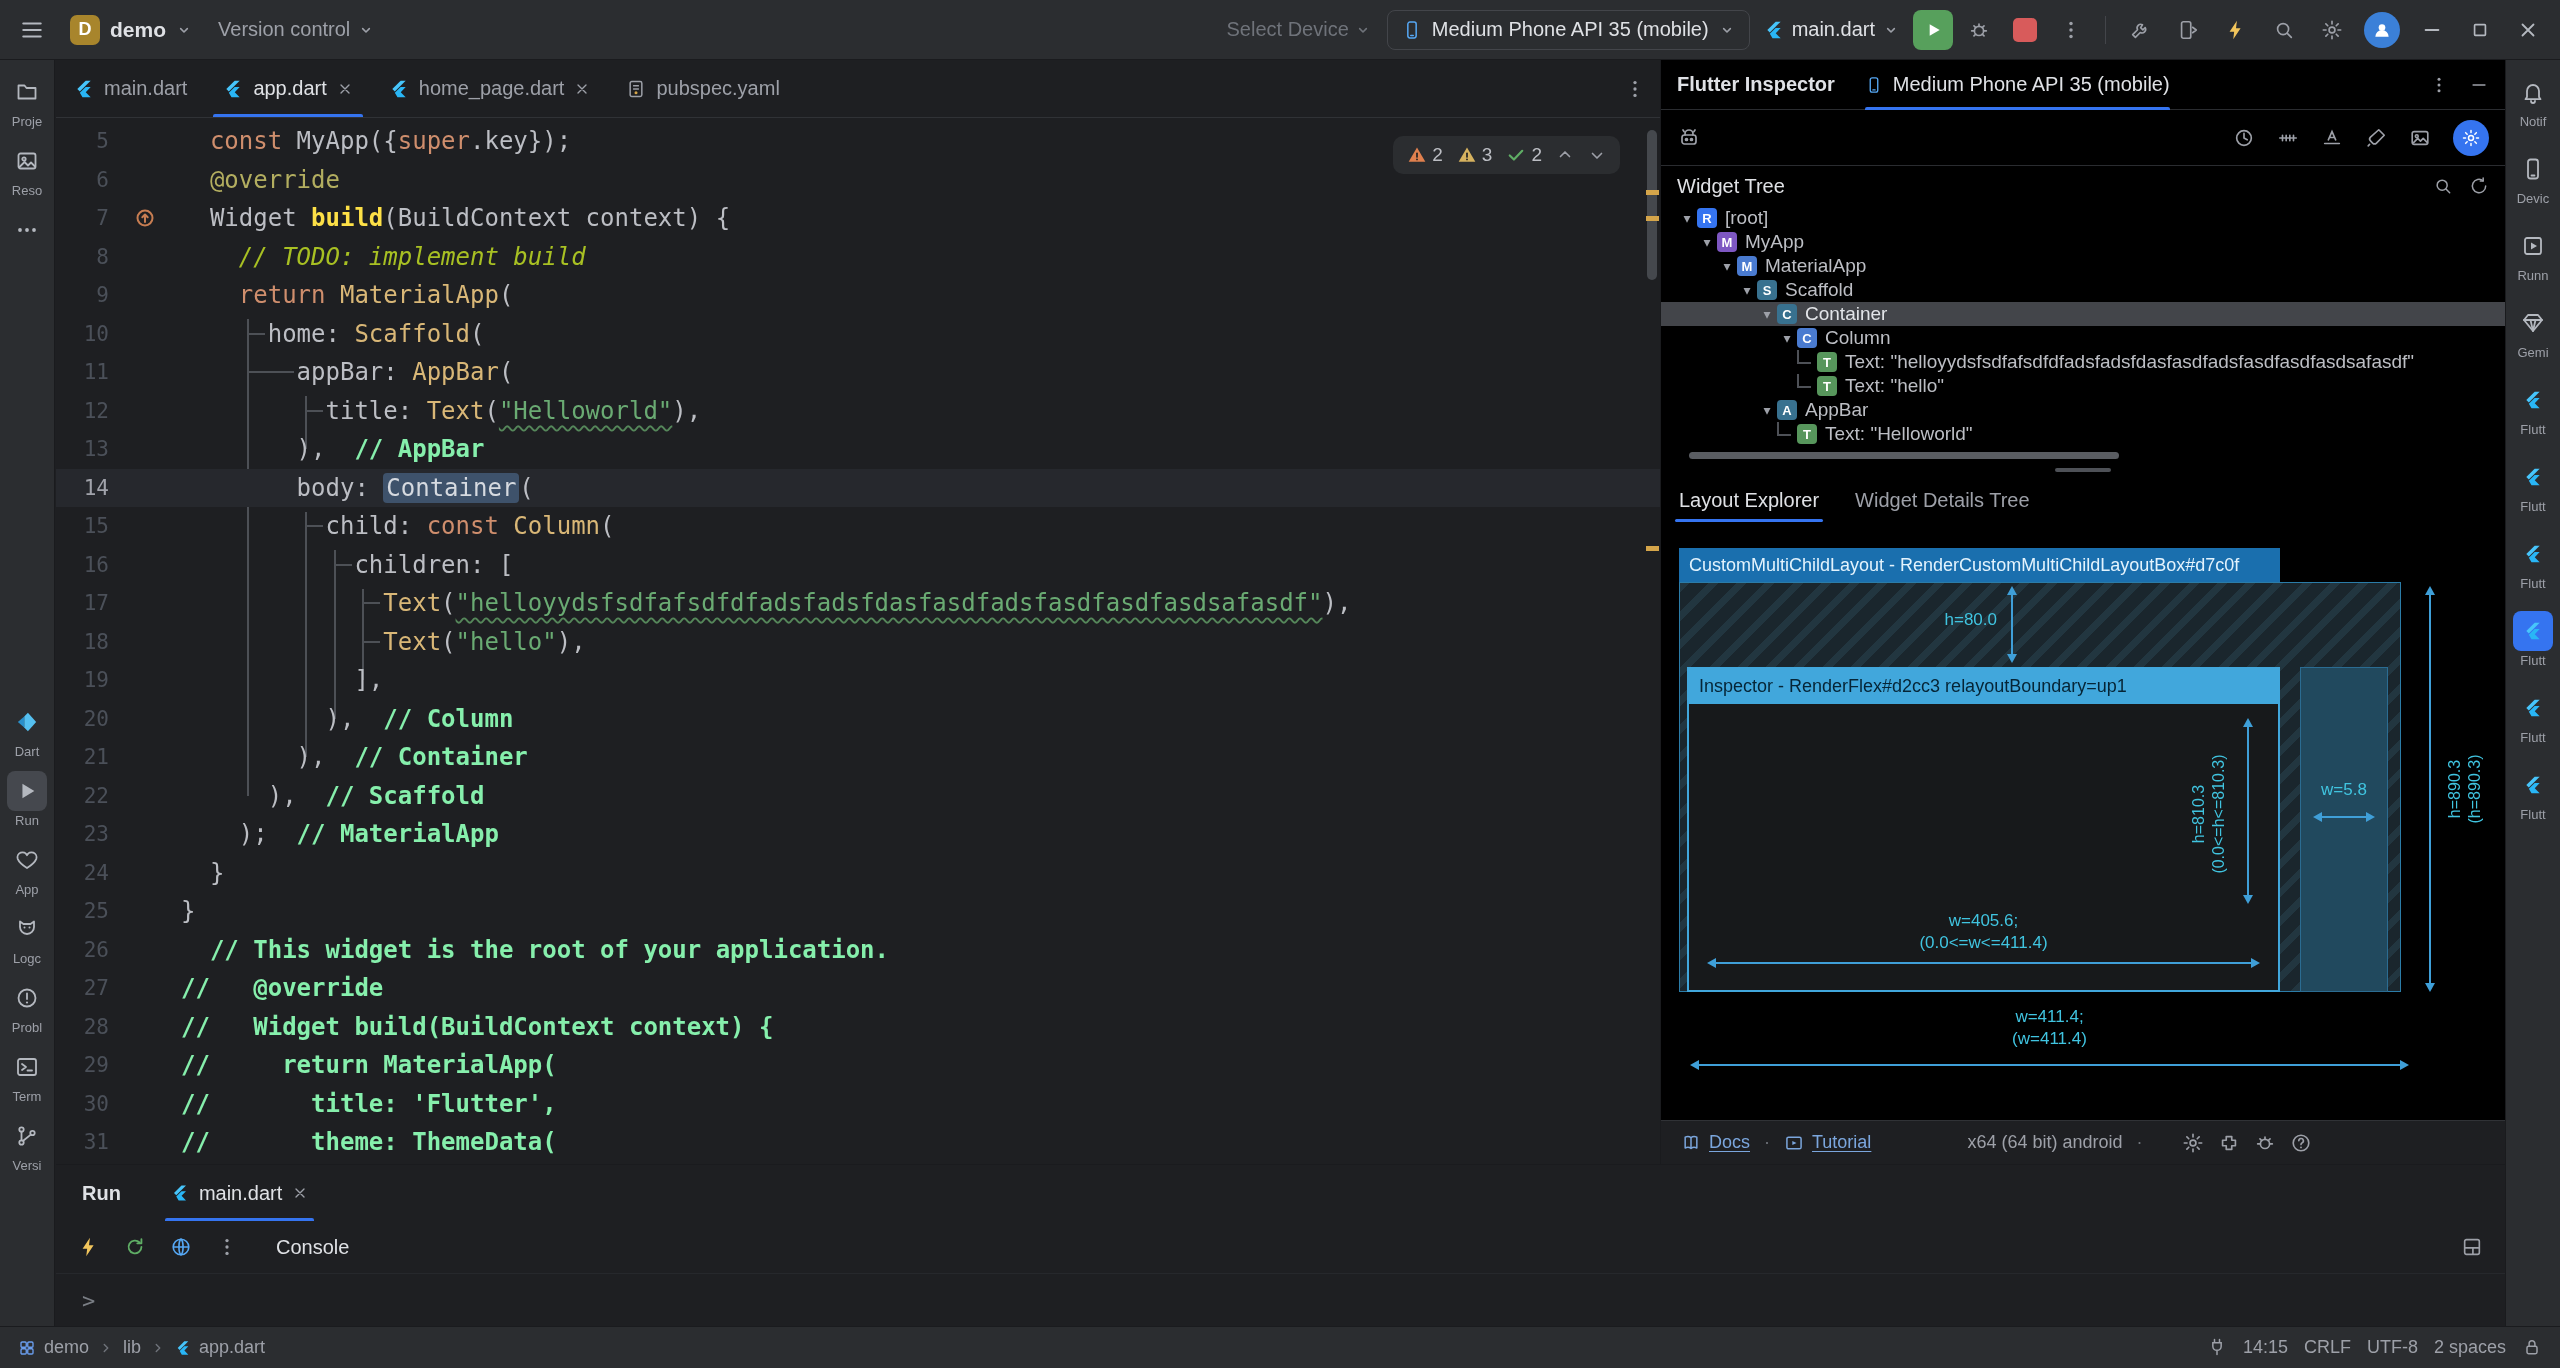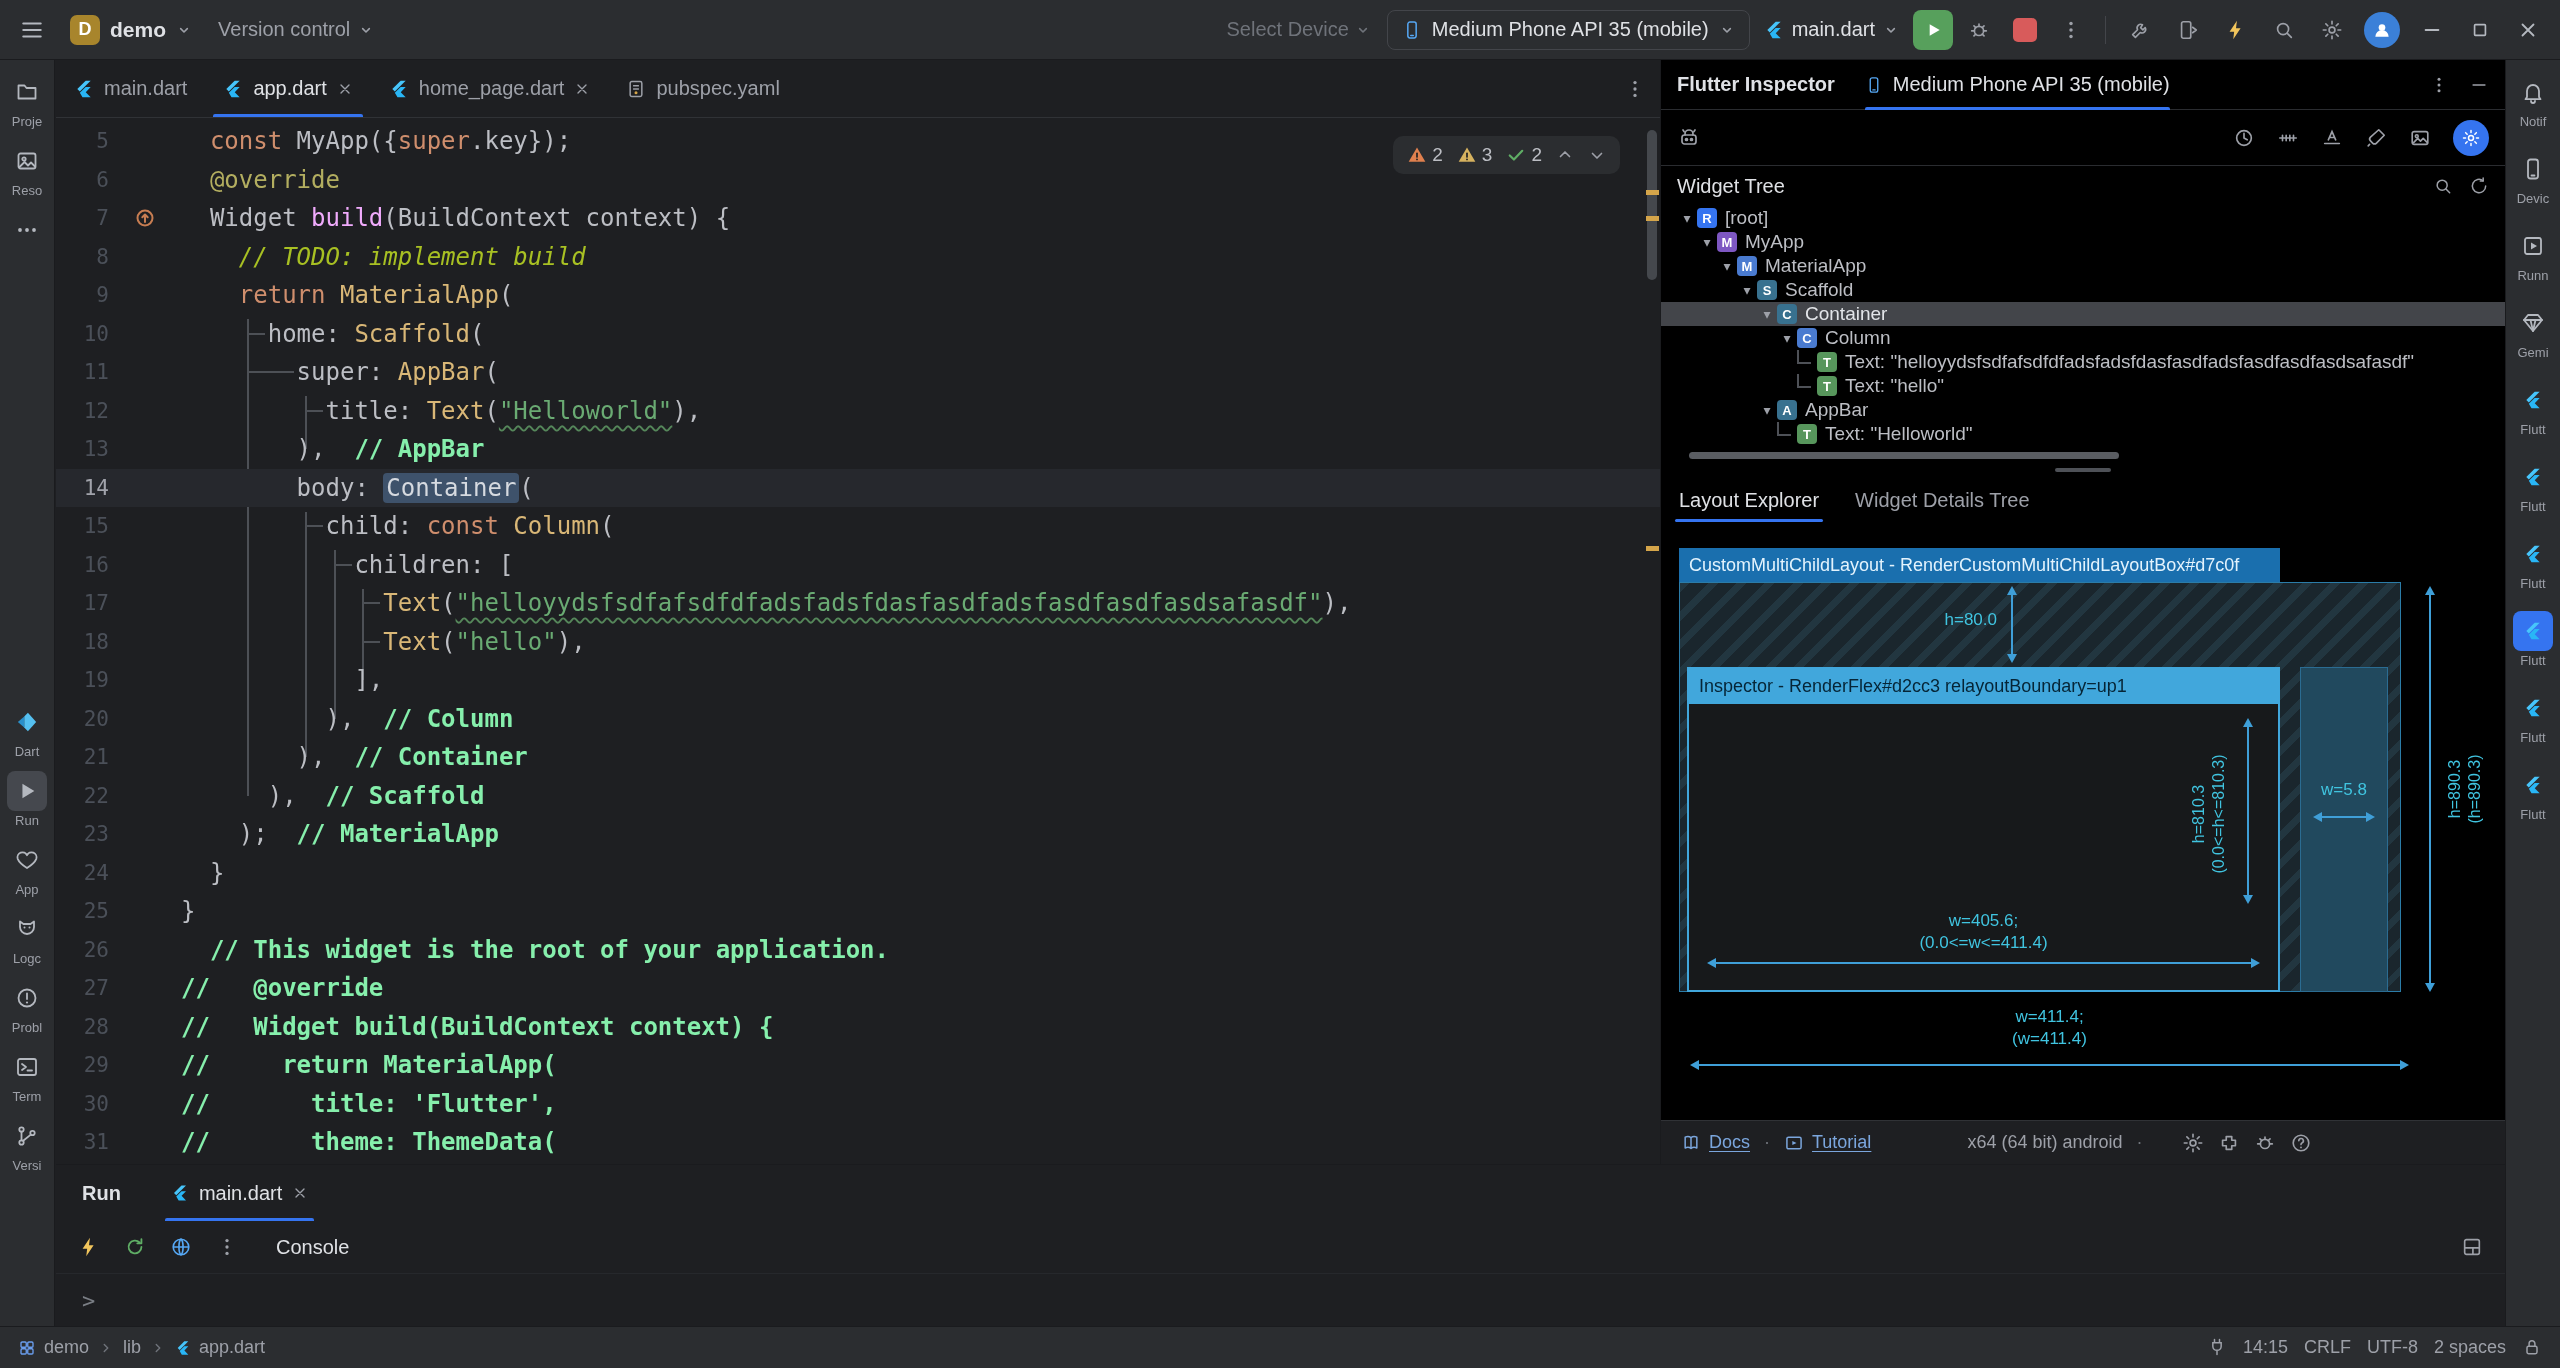--- a/index.html
+++ b/index.html
@@ -49,21 +49,21 @@
   .code-wrap { position:absolute; top:58px; left:0; right:0; bottom:0; font-family:"DejaVu Sans Mono",monospace; font-size:24px; padding-top:4px; }
   .code-line { height:38.5px; display:flex; align-items:center; white-space:pre; position:relative; z-index:2; }
   .code-line.current { background:#26282d; }
   .ln { width:53px; text-align:right; color:#4b5059; font-size:21px; flex:none; }
   .code-line.current .ln { color:#a1a3ab; }
   .gut { width:72px; flex:none; display:flex; align-items:center; justify-content:center; }
   .ct { white-space:pre; }
   .tk-def { color:#bcbec4; }
   .tk-kw { color:#cf8e6d; }
   .tk-cls { color:#d9b777; }
-  .tk-fn { color:#f0abfc; }
+  .tk-fn { color:#fde047;font-weight:bold; }
   .tk-str { color:#6aab73; }
   .tk-strw { color:#6aab73; text-decoration:underline; text-decoration-style:wavy; text-decoration-color:#55875a; text-decoration-thickness:2px; text-underline-offset:6px; }
   .tk-cmt { color:#86efac;font-weight:bold; }
   .tk-todo { color:#a8c023; font-style:italic; }
   .tk-ann { color:#b3ae60; }
   .tk-sel { color:#d6dae0; background:#3e526b; border-radius:4px; padding:1px 3px; }
   #guides { position:absolute; inset:0; pointer-events:none; z-index:1; }
   .wg { position:absolute; background:#4d5056; }
   .inspections { position:absolute; top:76px; right:40px; display:flex; align-items:center; gap:14px; background:#2b2d30; border-radius:10px; padding:8px 14px; font-size:19px; color:#bcbec4; z-index:6; }
   .insp-item { display:flex; align-items:center; gap:5px; }
@@ -555,21 +555,21 @@
         </div>
     <div class="code-line"><span class="ln">5</span><span class="gut"></span><span class="ct"><span class="tk-def">  </span><span class="tk-kw">const</span><span class="tk-def"> MyApp({</span><span class="tk-kw">super</span><span class="tk-def">.key});</span></span></div>
         <div class="code-line"><span class="ln">6</span><span class="gut"></span><span class="ct"><span class="tk-def">  </span><span class="tk-ann">@override</span></span></div>
         <div class="code-line"><span class="ln">7</span><span class="gut"><svg width="20" height="20" viewBox="0 0 20 20">
               <circle cx="10" cy="10" r="7.5" fill="none" stroke="#c77d52" stroke-width="2"></circle>
               <path d="M10 14V7M7.3 9.2L10 6.5l2.7 2.7" stroke="#c77d52" stroke-width="2" fill="none" stroke-linecap="round" stroke-linejoin="round"></path>
             </svg></span><span class="ct"><span class="tk-def">  Widget </span><span class="tk-fn">build</span><span class="tk-def">(BuildContext context) {</span></span></div>
         <div class="code-line"><span class="ln">8</span><span class="gut"></span><span class="ct"><span class="tk-def">    </span><span class="tk-todo">// TODO: implement build</span></span></div>
         <div class="code-line"><span class="ln">9</span><span class="gut"></span><span class="ct"><span class="tk-def">    </span><span class="tk-kw">return</span><span class="tk-def"> </span><span class="tk-cls">MaterialApp</span><span class="tk-def">(</span></span></div>
         <div class="code-line"><span class="ln">10</span><span class="gut"></span><span class="ct"><span class="tk-def">      home: </span><span class="tk-cls">Scaffold</span><span class="tk-def">(</span></span></div>
-        <div class="code-line"><span class="ln">11</span><span class="gut"></span><span class="ct"><span class="tk-def">        super: </span><span class="tk-cls">AppBar</span><span class="tk-def">(</span></span></div>
+        <div class="code-line"><span class="ln">11</span><span class="gut"></span><span class="ct"><span class="tk-def">        appBar: </span><span class="tk-cls">AppBar</span><span class="tk-def">(</span></span></div>
         <div class="code-line"><span class="ln">12</span><span class="gut"></span><span class="ct"><span class="tk-def">          title: </span><span class="tk-cls">Text</span><span class="tk-def">(</span><span class="tk-strw">"Helloworld"</span><span class="tk-def">),</span></span></div>
         <div class="code-line"><span class="ln">13</span><span class="gut"></span><span class="ct"><span class="tk-def">        ),  </span><span class="tk-cmt">// AppBar</span></span></div>
         <div class="code-line current"><span class="ln">14</span><span class="gut"></span><span class="ct"><span class="tk-def">        body: </span><span class="tk-sel">Container</span><span class="tk-def">(</span></span></div>
         <div class="code-line"><span class="ln">15</span><span class="gut"></span><span class="ct"><span class="tk-def">          child: </span><span class="tk-kw">const</span><span class="tk-def"> </span><span class="tk-cls">Column</span><span class="tk-def">(</span></span></div>
         <div class="code-line"><span class="ln">16</span><span class="gut"></span><span class="ct"><span class="tk-def">            children: [</span></span></div>
         <div class="code-line"><span class="ln">17</span><span class="gut"></span><span class="ct"><span class="tk-def">              </span><span class="tk-cls">Text</span><span class="tk-def">(</span><span class="tk-strw">"helloyydsfsdfafsdfdfadsfadsfdasfasdfadsfasdfasdfasdsafasdf"</span><span class="tk-def">),</span></span></div>
         <div class="code-line"><span class="ln">18</span><span class="gut"></span><span class="ct"><span class="tk-def">              </span><span class="tk-cls">Text</span><span class="tk-def">(</span><span class="tk-str">"hello"</span><span class="tk-def">),</span></span></div>
         <div class="code-line"><span class="ln">19</span><span class="gut"></span><span class="ct"><span class="tk-def">            ],</span></span></div>
         <div class="code-line"><span class="ln">20</span><span class="gut"></span><span class="ct"><span class="tk-def">          ),  </span><span class="tk-cmt">// Column</span></span></div>
         <div class="code-line"><span class="ln">21</span><span class="gut"></span><span class="ct"><span class="tk-def">        ),  </span><span class="tk-cmt">// Container</span></span></div>

